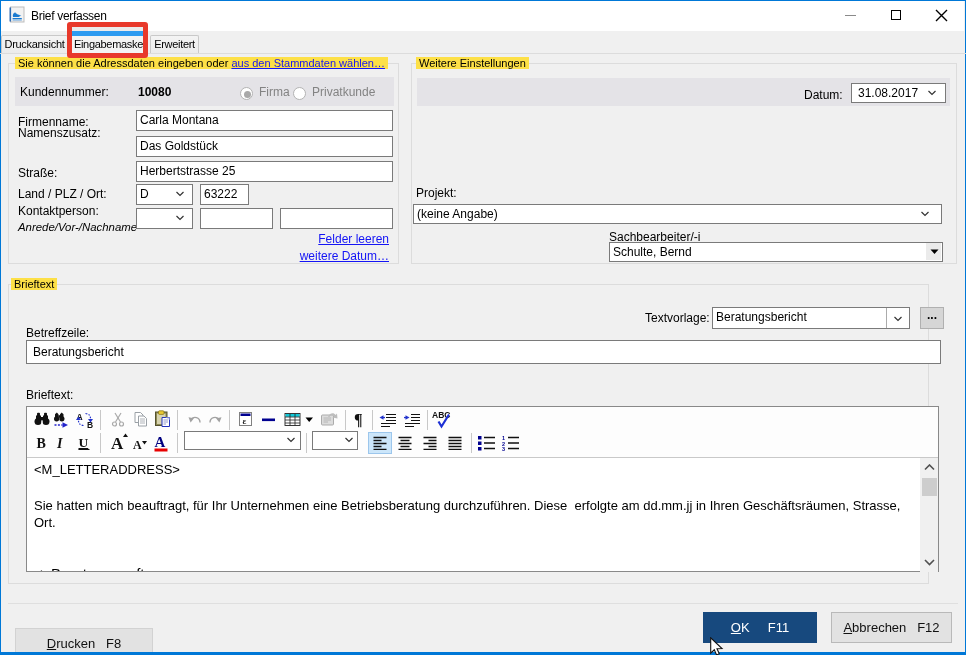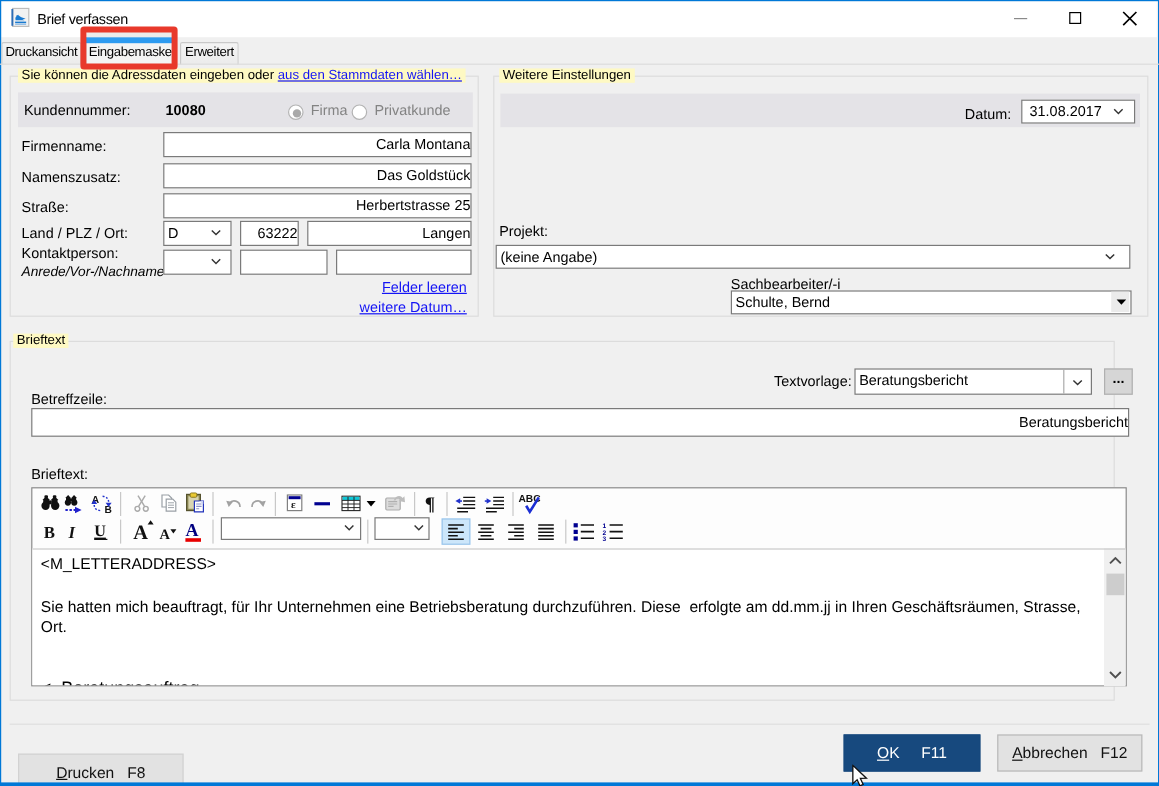--- a/index.html
+++ b/index.html
@@ -12,24 +12,24 @@
 #bottomborder{left:0;top:652px;width:966px;height:3px;background:#0078d7;}
 
 .tab{position:absolute;top:35px;height:19px;background:linear-gradient(#f4f4f4,#ebebeb);border:1px solid #c9c9c9;border-bottom:none;border-radius:2px 2px 0 0;font-size:11px;letter-spacing:-0.3px;text-align:center;line-height:17px;}
 #tabactive{position:absolute;left:71px;top:31px;width:75px;height:24px;background:#f4f4f3;border:1px solid #c9c9c9;border-bottom:none;border-radius:2px 2px 0 0;font-size:11px;letter-spacing:-0.3px;text-align:center;z-index:3;}
 #tabactive .bluebar{position:absolute;left:-1px;top:-1px;width:75px;height:5px;background:#2d9bf0;}
 #tabactive .txt{position:absolute;left:0;top:6px;width:100%;}
 #paneline{left:0px;top:53px;width:966px;height:1px;background:#dcdcdc;}
 #redbox{left:67px;top:22px;width:81px;height:36px;border:5px solid #e8392b;border-radius:3px;z-index:5;}
 
 .gbox{position:absolute;border:1px solid #dcdcdc;}
-.glabel{position:absolute;top:-7px;background:#fef9c3;padding:0 3px;white-space:nowrap;font-size:11px;}
+.glabel{position:absolute;top:-7px;background:#fde047;padding:0 3px;white-space:nowrap;font-size:11px;}
 a.lnk{color:#1414f5;text-decoration:underline;}
 .strip{position:absolute;background:#e4e3e7;}
-.inp{position:absolute;background:#fff;border:1px solid #7a7a7a;font-size:12px;line-height:19px;padding-left:3px;white-space:nowrap;overflow:hidden;text-align:right;}
+.inp{position:absolute;background:#fff;border:1px solid #7a7a7a;font-size:12px;line-height:19px;padding-left:3px;white-space:nowrap;overflow:hidden;}
 .sel{position:absolute;background:#fff;border:1px solid #7a7a7a;font-size:12px;line-height:19px;padding-left:3px;white-space:nowrap;}
 .chev{position:absolute;width:10px;height:10px;}
 .lbl{position:absolute;white-space:nowrap;}
 .gray{color:#838383;}
 
 .btn{position:absolute;height:31px;background:#e2e2e2;border:1px solid #c3c3c3;font-size:13px;text-align:center;line-height:29px;color:#111;}
 #okbtn{position:absolute;height:31px;background:#17497e;border:1px solid #17497e;font-size:13px;text-align:center;line-height:29px;color:#fff;}
 u{text-decoration:underline;}
 
 .tbsep{position:absolute;width:1px;background:#c8c8c8;}
@@ -73,31 +73,30 @@
   <div class="lbl" style="left:11px;top:21px;">Kundennummer:</div>
   <div class="lbl" style="left:129px;top:21px;font-weight:bold;">10080</div>
   <div id="radio1" class="abs" style="left:231px;top:23px;width:13px;height:13px;border:1px solid #b3b3b3;border-radius:50%;background:#fff;"></div>
   <div class="abs" style="left:235px;top:27px;width:7px;height:7px;border-radius:50%;background:#a9a9a9;"></div>
   <div class="lbl gray" style="left:250px;top:21px;">Firma</div>
   <div id="radio2" class="abs" style="left:284px;top:23px;width:13px;height:13px;border:1px solid #b3b3b3;border-radius:50%;background:#fff;"></div>
   <div class="lbl gray" style="left:303px;top:21px;">Privatkunde</div>
 
   <div class="lbl" style="left:9px;top:51px;">Firmenname:</div>
   <div class="inp" style="left:127px;top:46px;width:257px;height:21px;">Carla Montana</div>
-  <div class="lbl" style="left:9px;top:77px;">Namenszusatz:</div>
+  <div class="lbl" style="left:9px;top:62px;">Namenszusatz:</div>
   <div class="inp" style="left:127px;top:72px;width:257px;height:21px;">Das Goldstück</div>
   <div class="lbl" style="left:9px;top:102px;">Straße:</div>
   <div class="inp" style="left:127px;top:97px;width:257px;height:21px;">Herbertstrasse 25</div>
   <div class="lbl" style="left:9px;top:123px;">Land / PLZ / Ort:</div>
   <div class="sel" style="left:127px;top:120px;width:57px;height:21px;">D</div>
   <svg class="chev" style="left:166px;top:125px;" viewBox="0 0 10 10">
         <path d="M1.5 3 L5 6.5 L8.5 3" stroke="#333" stroke-width="1.2" fill="none"></path>
       </svg>
   <div class="inp" style="left:191px;top:120px;width:49px;height:21px;">63222</div>
-  <div class="inp" style="left:247px;top:120px;width:137px;height:21px;">Langen</div>
   <div class="lbl" style="left:9px;top:140px;">Kontaktperson:</div>
   <div class="lbl" style="left:9px;top:157px;font-size:11.4px;font-style:italic;">Anrede/Vor-/Nachname</div>
   <div class="sel" style="left:127px;top:144px;width:57px;height:21px;"></div>
   <svg class="chev" style="left:166px;top:149px;" viewBox="0 0 10 10">
         <path d="M1.5 3 L5 6.5 L8.5 3" stroke="#333" stroke-width="1.2" fill="none"></path>
       </svg>
   <div class="inp" style="left:191px;top:144px;width:73px;height:21px;"></div>
   <div class="inp" style="left:271px;top:144px;width:113px;height:21px;"></div>
   <div class="lbl" style="right:9px;top:168px;"><a class="lnk">Felder leeren</a></div>
   <div class="lbl" style="right:9px;top:185px;"><a class="lnk">weitere Datum…</a></div>

